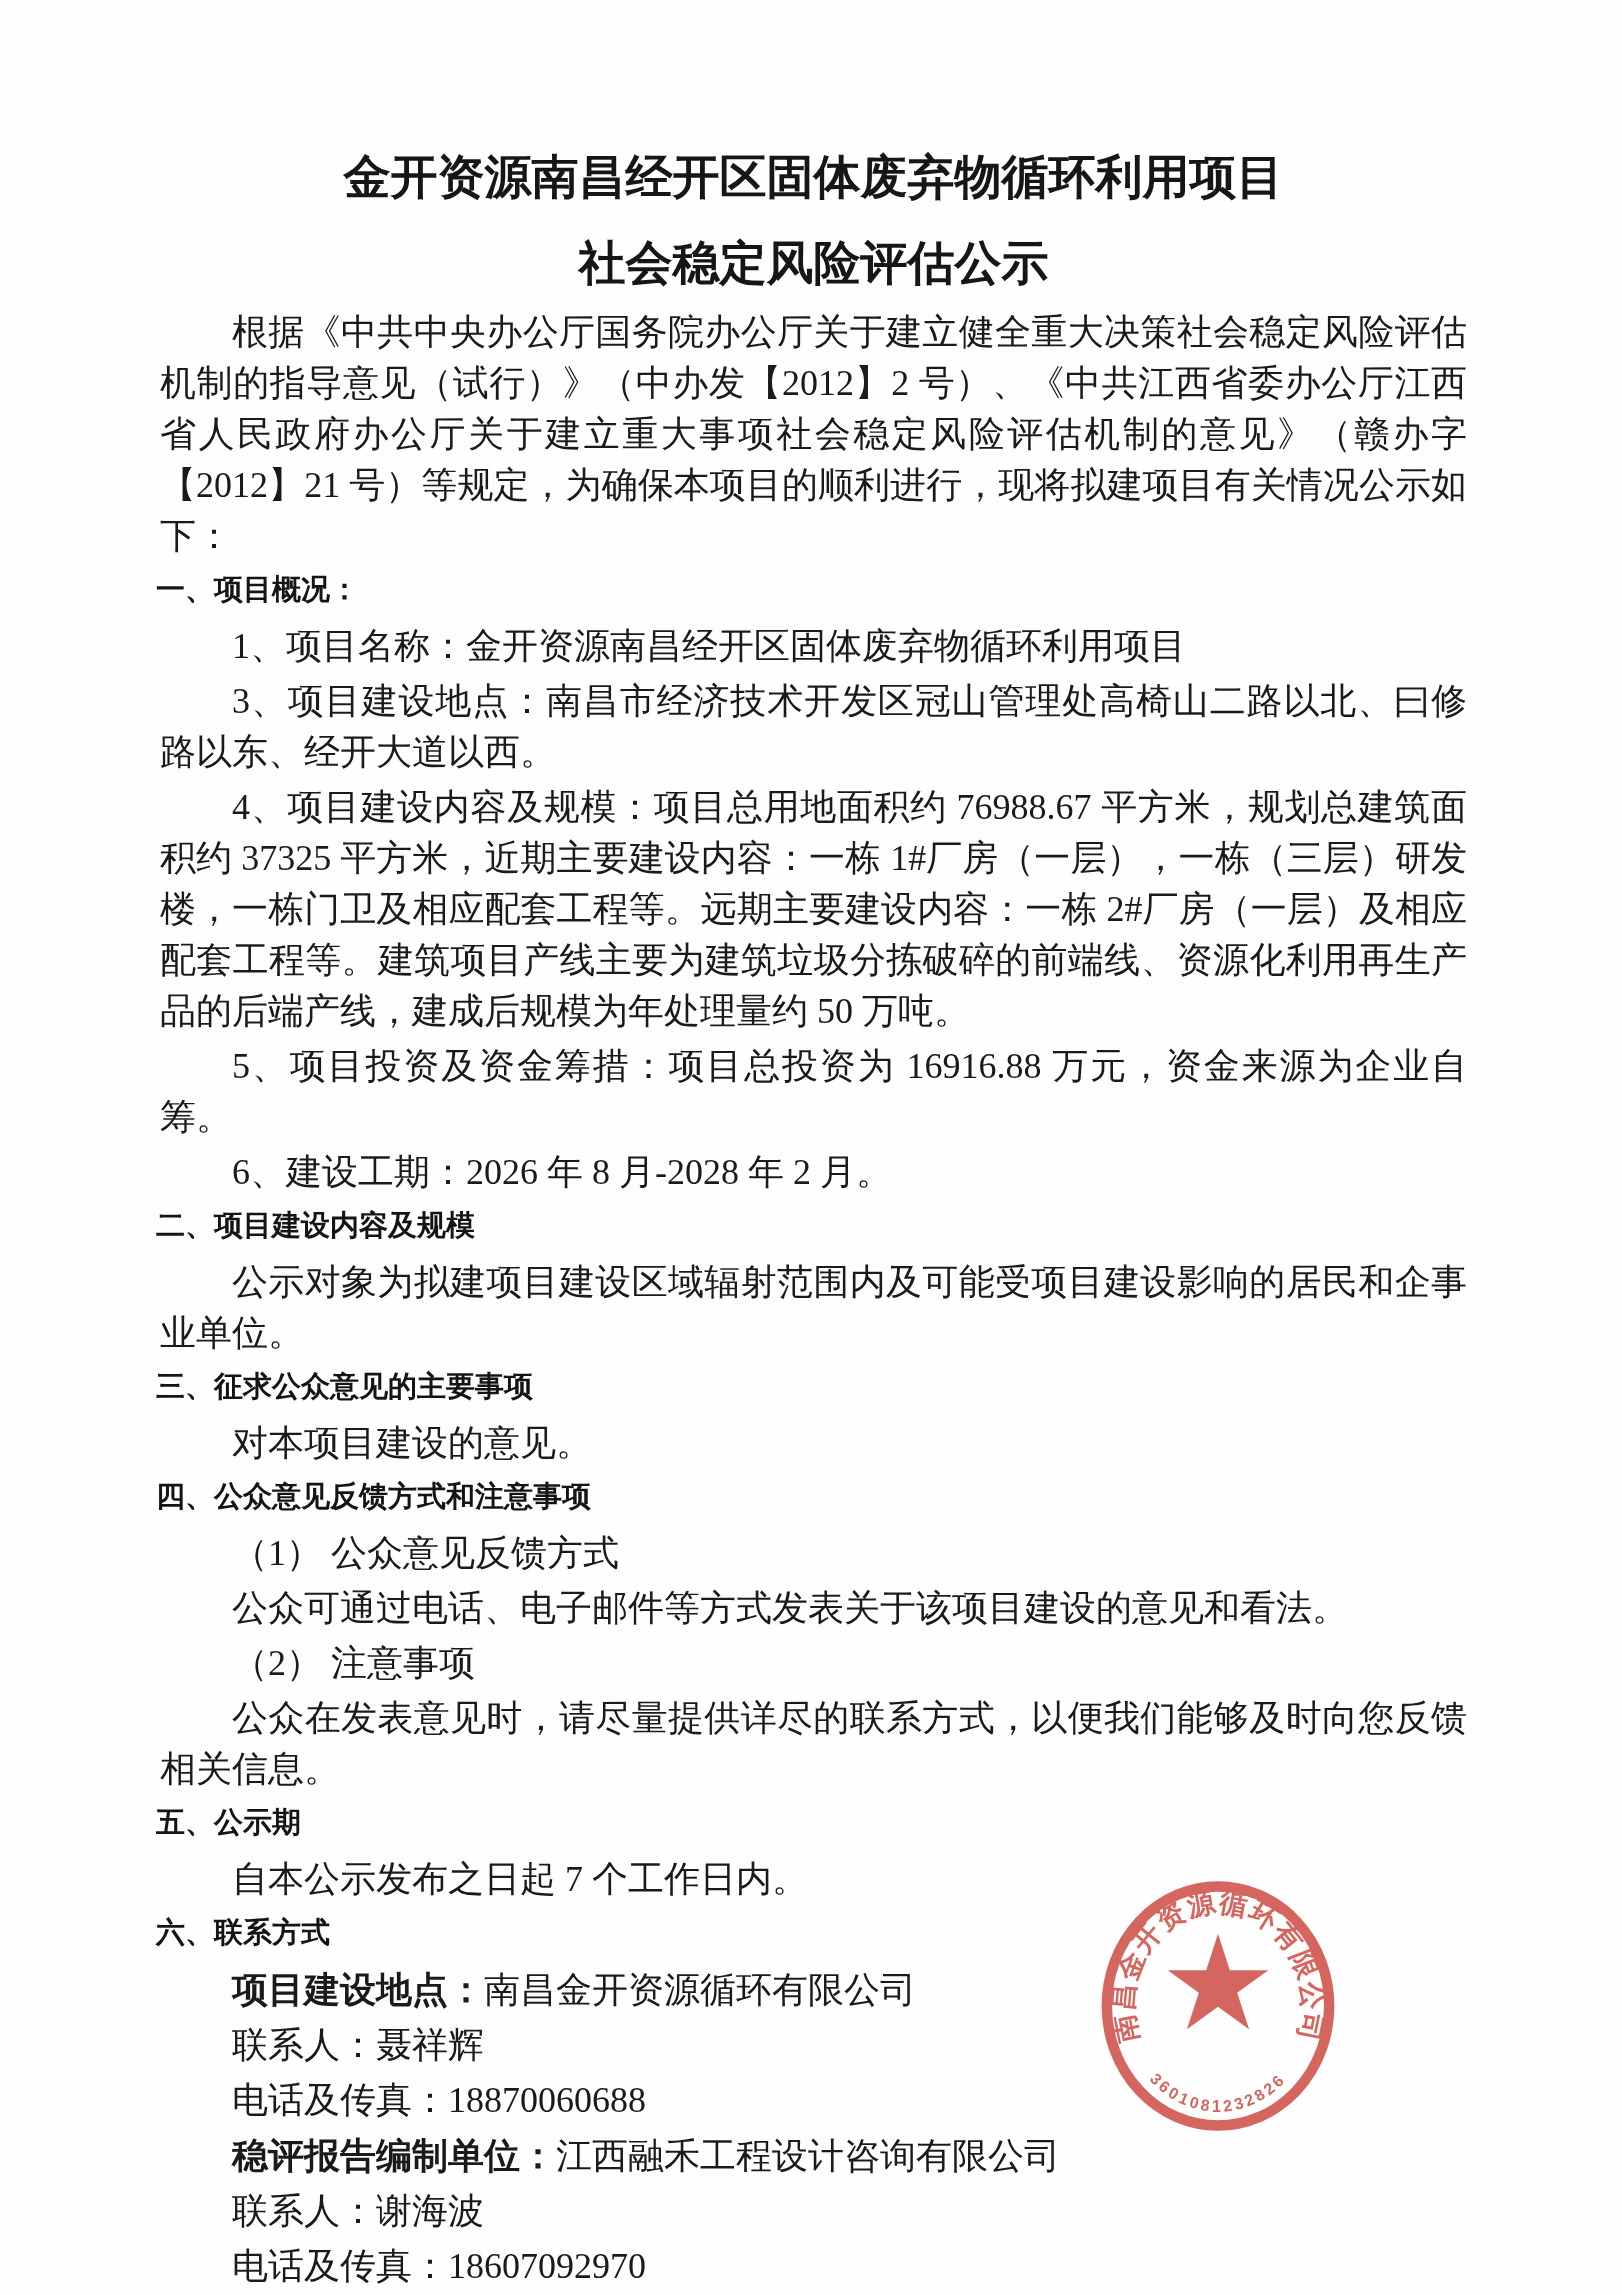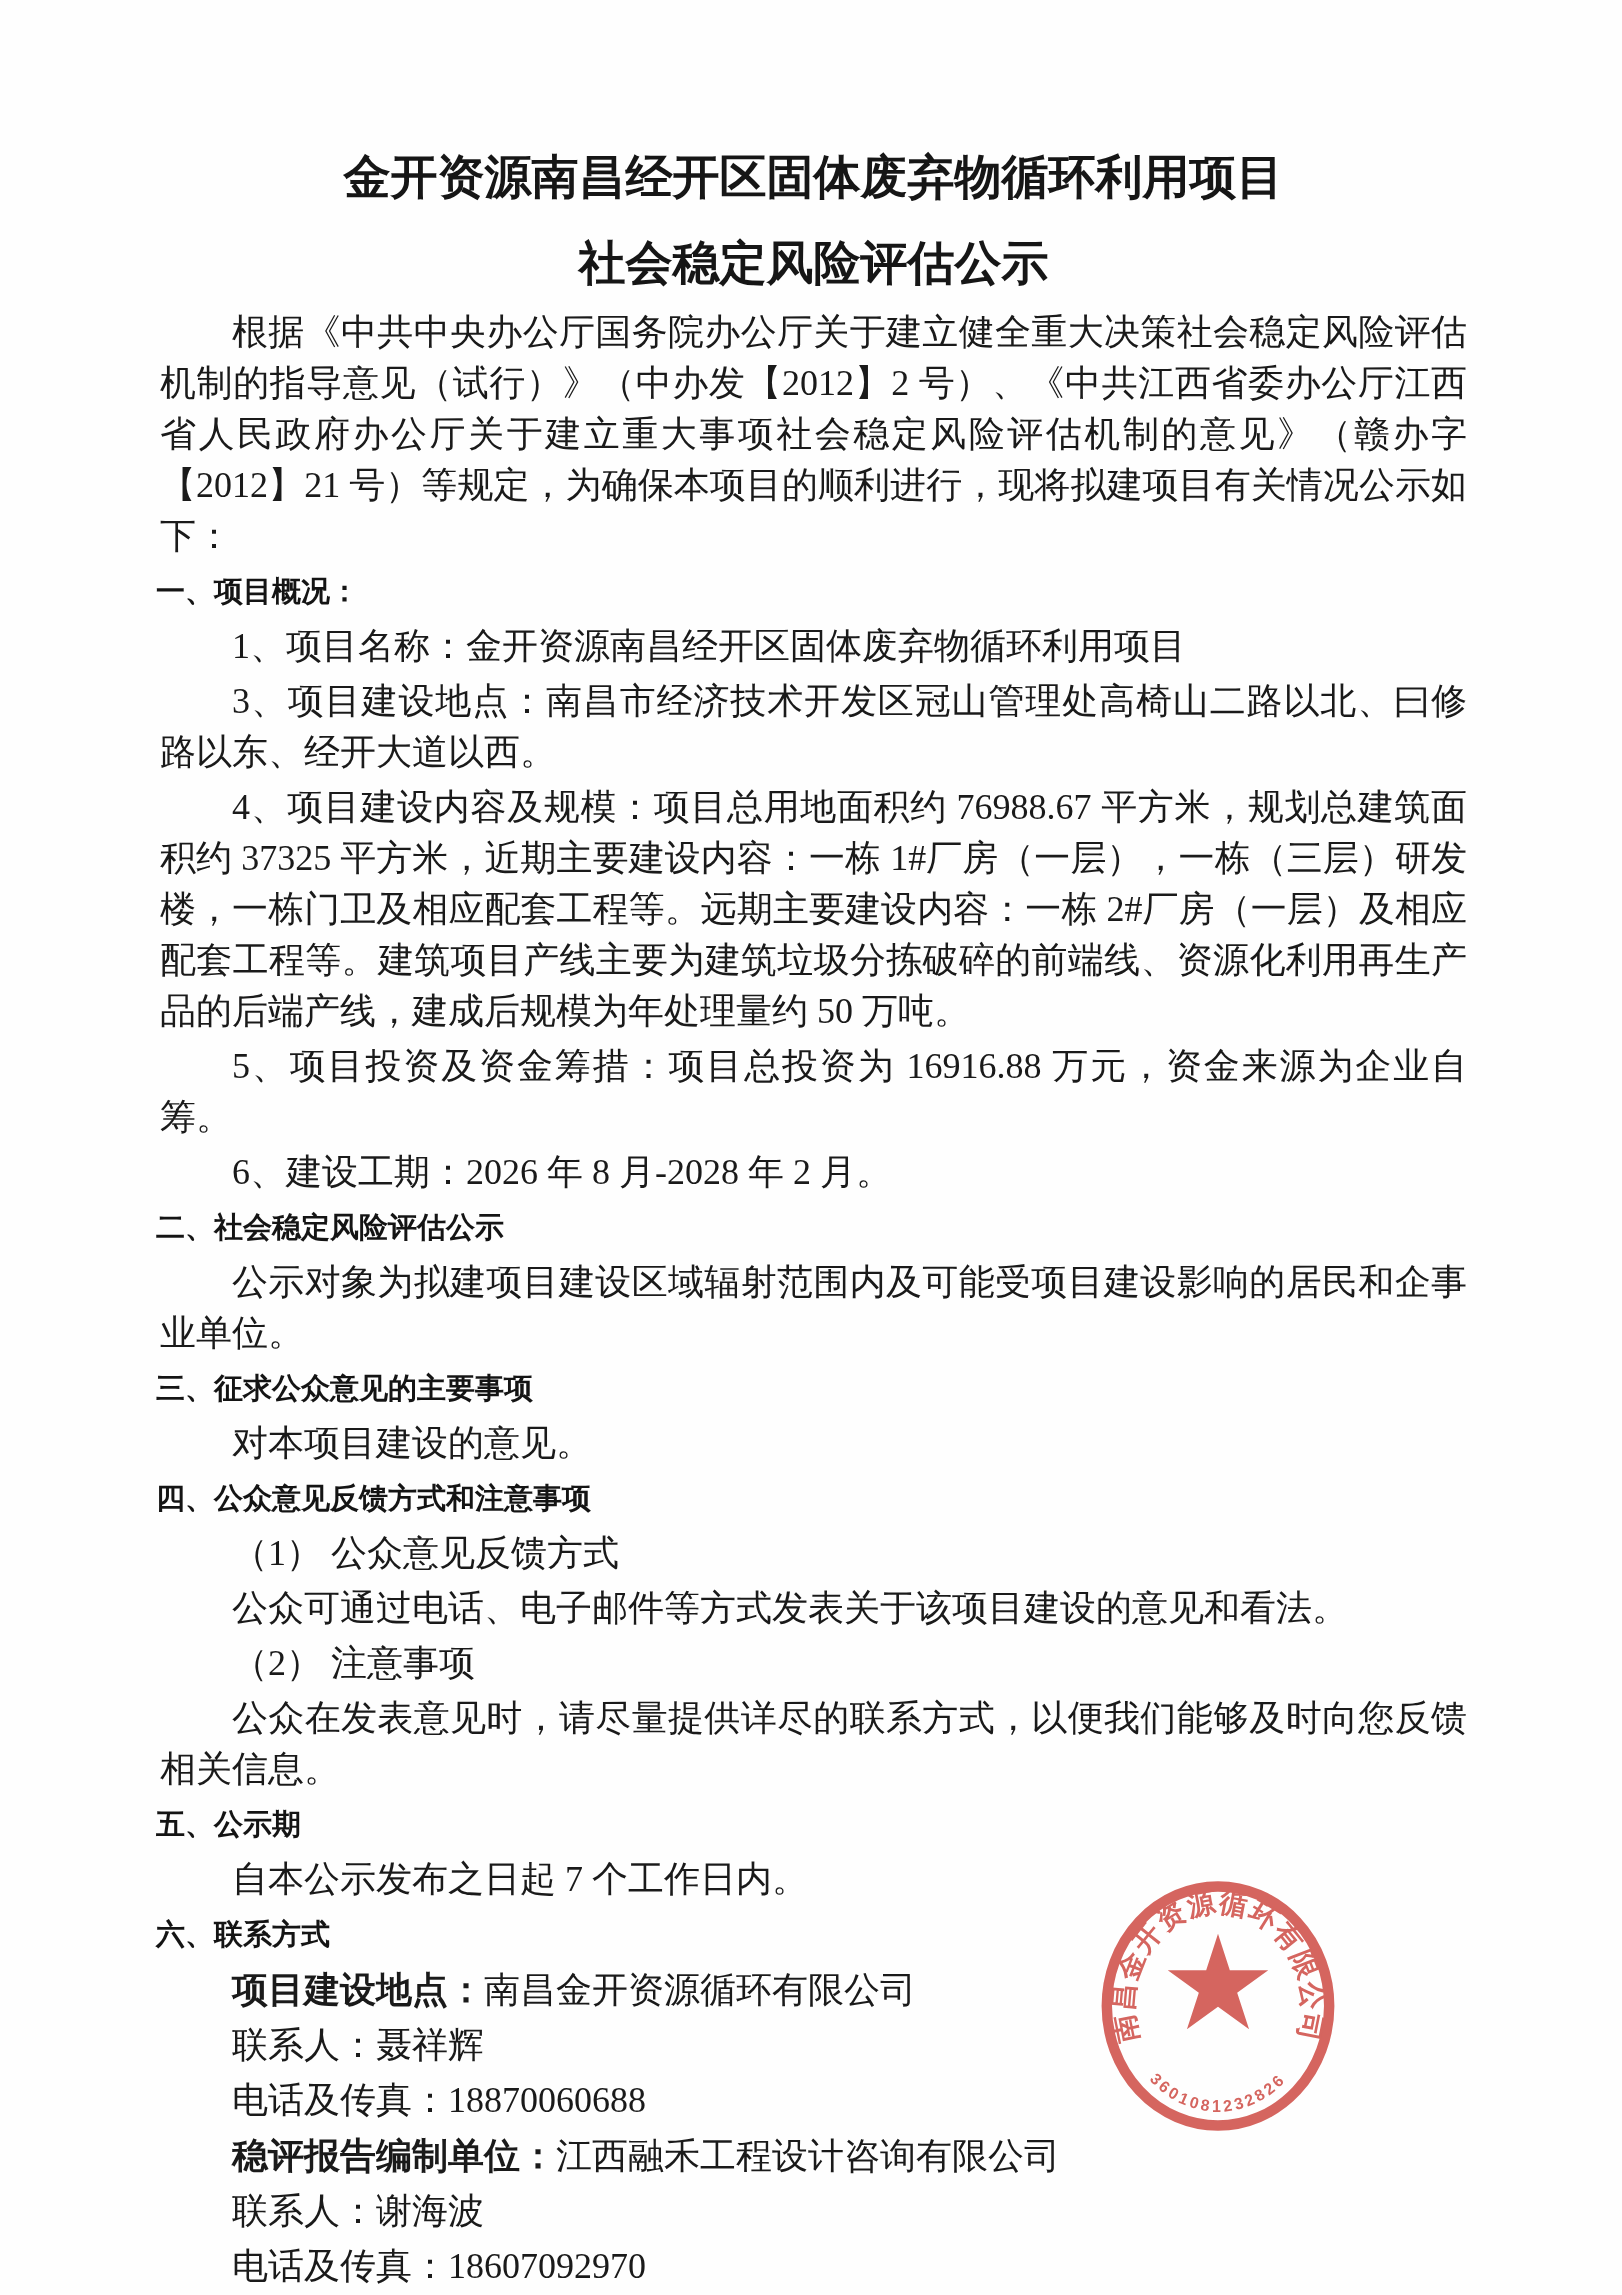--- a/index.html
+++ b/index.html
@@ -29,21 +29,21 @@
   }
   .title2{margin-top:17.4px;}
   p.body{
     font-size:36px;
     line-height:51px;
     text-align:justify;
     margin:4px;
   }
   .indent{text-indent:2em;}
   h2.heading{
-    font-family:Liberation Serif, serif;
+    font-family:Liberation Mono, monospace;
     font-weight:bold;
     font-size:29px;
     line-height:51px;
     margin:0;
     color:#141414;
   }
   .intro{margin-top:37px;}
   .label{
     font-family:"Liberation Sans",sans-serif;
     font-weight:bold;
@@ -108,21 +108,21 @@
 
     <p class="body indent intro">根据《中共中央办公厅国务院办公厅关于建立健全重大决策社会稳定风险评估机制的指导意见（试行）》（中办发【2012】2 号）、《中共江西省委办公厅江西省人民政府办公厅关于建立重大事项社会稳定风险评估机制的意见》（赣办字【2012】21 号）等规定，为确保本项目的顺利进行，现将拟建项目有关情况公示如下：</p>
 
     <h2 class="heading">一、项目概况：</h2>
     <p class="body indent">1、项目名称：金开资源南昌经开区固体废弃物循环利用项目</p>
     <p class="body indent">3、项目建设地点：南昌市经济技术开发区冠山管理处高椅山二路以北、曰修路以东、经开大道以西。</p>
     <p class="body indent">4、项目建设内容及规模：项目总用地面积约 76988.67 平方米，规划总建筑面积约 37325 平方米，近期主要建设内容：一栋 1#厂房（一层），一栋（三层）研发楼，一栋门卫及相应配套工程等。远期主要建设内容：一栋 2#厂房（一层）及相应配套工程等。建筑项目产线主要为建筑垃圾分拣破碎的前端线、资源化利用再生产品的后端产线，建成后规模为年处理量约 50 万吨。</p>
     <p class="body indent">5、项目投资及资金筹措：项目总投资为 16916.88 万元，资金来源为企业自筹。</p>
     <p class="body indent">6、建设工期：2026 年 8 月-2028 年 2 月。</p>
 
-    <h2 class="heading">二、社会稳定风险评估公示</h2>
+    <h2 class="heading">二、项目建设内容及规模</h2>
     <p class="body indent">公示对象为拟建项目建设区域辐射范围内及可能受项目建设影响的居民和企事业单位。</p>
 
     <h2 class="heading">三、征求公众意见的主要事项</h2>
     <p class="body indent">对本项目建设的意见。</p>
 
     <h2 class="heading">四、公众意见反馈方式和注意事项</h2>
     <p class="body indent">（1）  公众意见反馈方式</p>
     <p class="body indent">公众可通过电话、电子邮件等方式发表关于该项目建设的意见和看法。</p>
     <p class="body indent">（2）  注意事项</p>
     <p class="body indent">公众在发表意见时，请尽量提供详尽的联系方式，以便我们能够及时向您反馈相关信息。</p>

